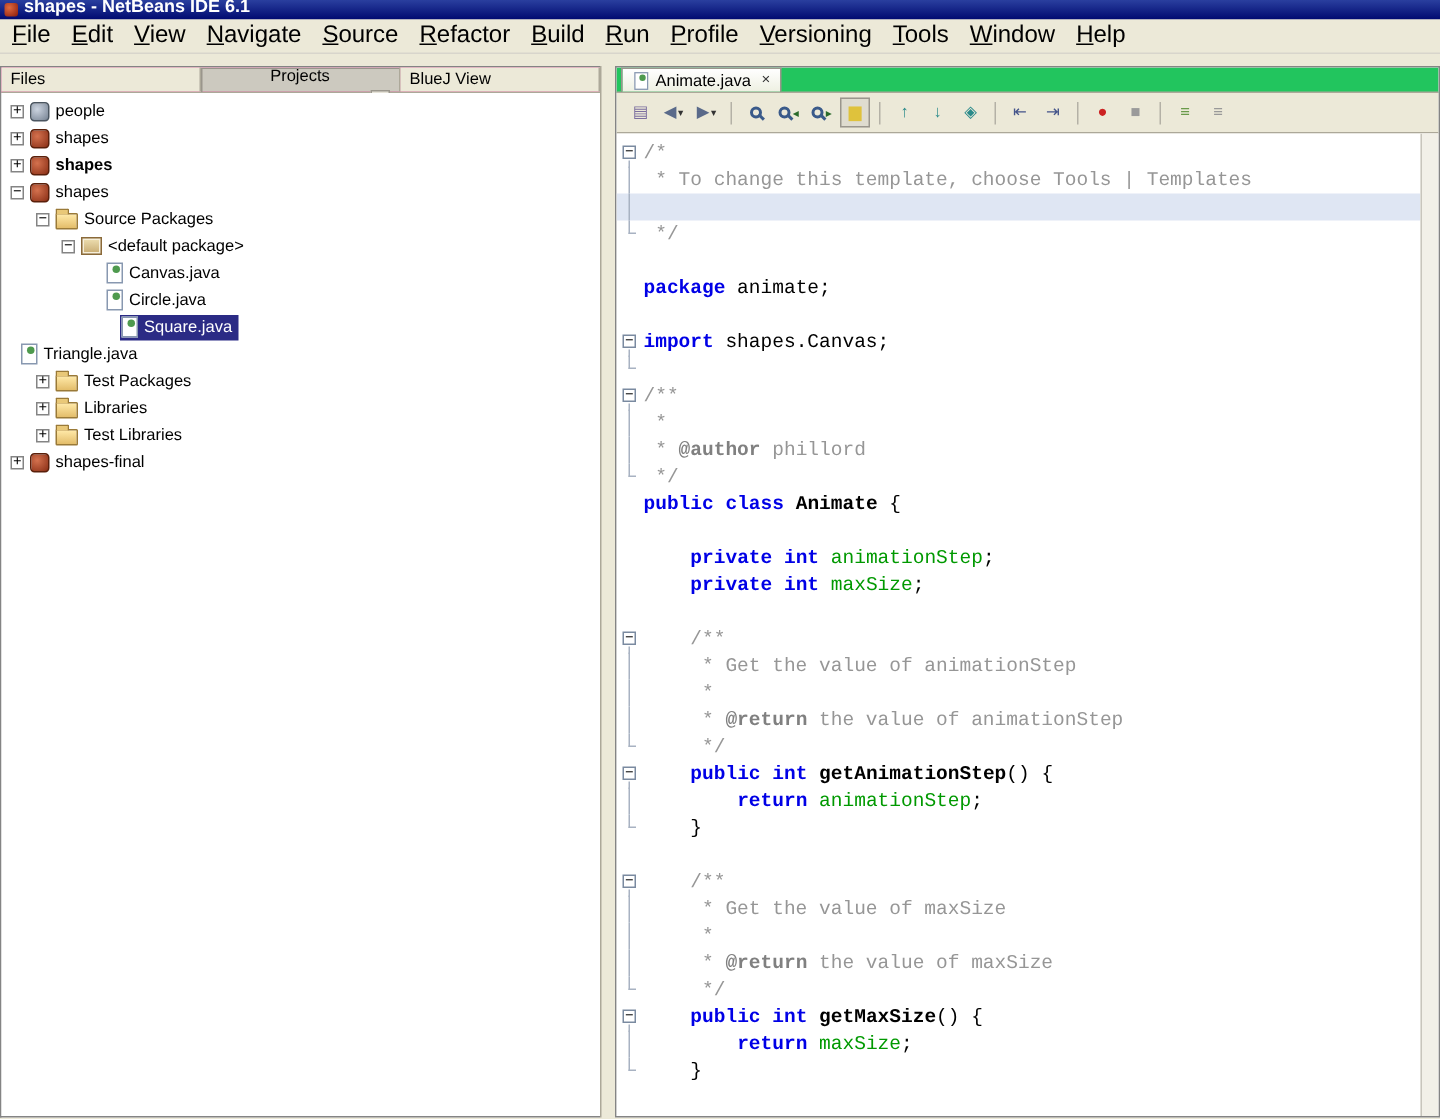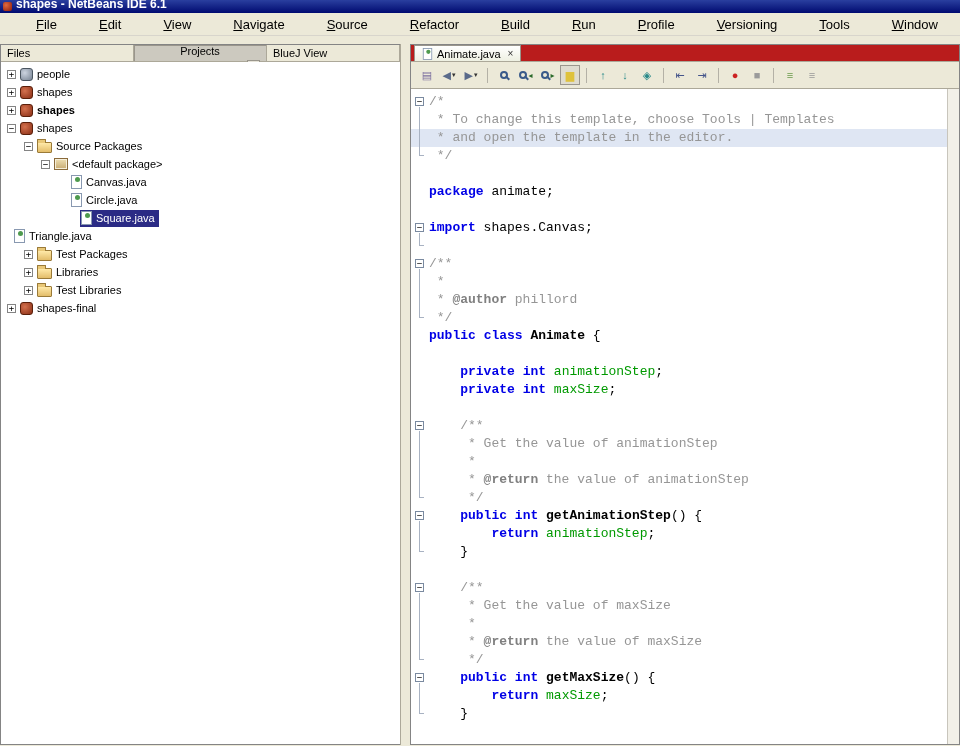--- a/index.html
+++ b/index.html
@@ -4,21 +4,21 @@
 <style>
   * { margin:0; padding:0; box-sizing:border-box; }
   html,body { width:960px; height:746px; overflow:hidden; }
   body { font-family:"Liberation Sans", sans-serif; background:#ece9d8; font-size:11px; color:#000; }
 
   .titlebar { height:13px; background:linear-gradient(#2a3f9f,#000a70); color:#fff; display:flex; align-items:flex-start; gap:4px; padding-left:3px; overflow:hidden; }
   .titlebar .tb-icon { width:9px; height:9px; margin-top:2px; background:radial-gradient(circle at 35% 35%, #e06a40, #8a1a0a); border-radius:2px; flex:none; }
   .titlebar .tb-text { font-size:12px; font-weight:bold; margin-top:-3px; white-space:nowrap; }
 
   .menubar { height:23px; background:#ece9d8; display:flex; align-items:center; padding-left:1px; border-bottom:1px solid #d8d5cc; }
-  .menu-item { padding:3px 7px; font-size:13px; cursor:default;margin-left:28px; }
+  .menu-item { padding:3px 7px; font-size:16px; cursor:default; }
   .menu-item u { text-underline-offset:1px; }
 
   .spacer-strip { height:8px; background:#ece9d8; }
 
   .main { display:flex; height:701px; }
 
   .left-panel { width:400px; flex:none; display:flex; flex-direction:column; border:1px solid #848484; border-right:none; background:#fff; }
   .left-tabrow { height:17px; flex:none; background:#ec4899; display:flex; border-bottom:1px solid #aca899; }
   .ltab { flex:1; display:flex; align-items:center; gap:3px; padding:0 6px; border-right:1px solid #aca899; font-size:11px; background:#ece9d8; }
   .ltab.active { background:#ccc9bf; box-shadow:inset 1px 1px 0 #9a968c;flex-direction:column; }
@@ -38,21 +38,21 @@
   .project-gray { width:13px; height:13px; border-radius:3px; border:1px solid #4a5560; background:radial-gradient(circle at 35% 35%, #ccd4e0, #76markdown8292); background:radial-gradient(circle at 35% 35%, #ccd4e0, #768292); }
   .folder { width:15px; height:11px; margin-top:3px; background:linear-gradient(#ffe9a8,#e3bd6a); border:1px solid #9a7a38; border-radius:1px; }
   .folder::before { content:""; position:absolute; top:-4px; left:-1px; width:7px; height:3px; background:#e9c878; border:1px solid #9a7a38; border-bottom:none; border-radius:1px 1px 0 0; }
   .package { width:14px; height:12px; background:linear-gradient(#eedfb2,#c8ab72); border:1px solid #8a6a3a; box-shadow:inset 0 0 0 1px #f6efda; }
   .class { width:11px; height:14px; background:#fff; border:1px solid #8898b0; }
   .class::after { content:""; position:absolute; right:1px; top:1px; width:5px; height:5px; border-radius:50%; background:#4e9a4e; }
 
   .splitter { width:10px; flex:none; background:#ece9d8; border-left:1px solid #aca899; }
 
   .editor-panel { flex:1; display:flex; flex-direction:column; background:#fff; border:1px solid #848484; overflow:hidden; }
-  .editor-tabrow { height:17px; flex:none; background:#b91c1c; border-bottom:1px solid #aca899; display:flex; align-items:flex-end; padding-left:3px; }
+  .editor-tabrow { height:17px; flex:none; background:#22c55e; border-bottom:1px solid #aca899; display:flex; align-items:flex-end; padding-left:3px; }
   .etab { height:16px; display:flex; align-items:center; gap:4px; padding:0 7px; font-size:11px; background:linear-gradient(#ffffff,#eef0e2); border:1px solid #9a968c; border-bottom:none; }
   .etab .ticon.class { transform:scale(0.85); }
   .etab-close { color:#333; font-size:10px; margin-left:3px; }
 
   .editor-toolbar { height:27px; flex:none; background:#ece9d8; border-bottom:1px solid #aca899; display:flex; align-items:center; padding-left:6px; gap:2px; }
   .tb-btn { height:20px; min-width:20px; display:flex; align-items:center; justify-content:center; gap:1px; padding:0 2px; border:1px solid transparent; }
   .tb-btn.pressed { border:1px solid #9a968c; background:#dfdccf; }
   .tb-sep { width:1px; height:15px; background:#b4b1a6; margin:0 4px; flex:none; }
   .tb-glyph { font-size:11px; line-height:1; }
   .tb-arrow { font-size:7px; color:#333; }
@@ -304,21 +304,20 @@
           <div class="code-line">
             <span class="fold-cell">
               <span class="fline"></span>
             </span>
             <span class="code-text"><span class="tk-c"> * To change this template, choose Tools | Templates</span></span>
           </div>
           <div class="code-line hl">
             <span class="fold-cell">
               <span class="fline"></span>
             </span>
-            <span class="code-text"><span class="tk-c"> * and open the template in the editor.</span></span>
           </div>
           <div class="code-line">
             <span class="fold-cell">
               <span class="fend"></span>
             </span>
             <span class="code-text"><span class="tk-c"> */</span></span>
           </div>
           <div class="code-line">
             <span class="fold-cell"></span>
             <span class="code-text"></span>

